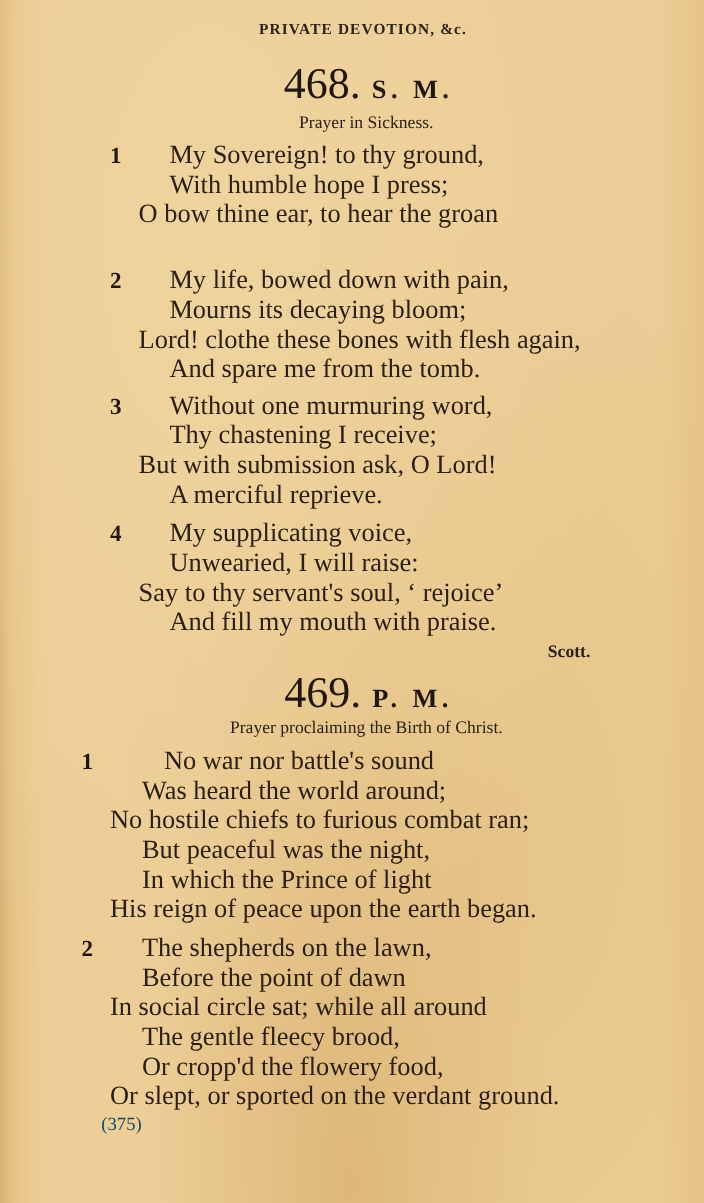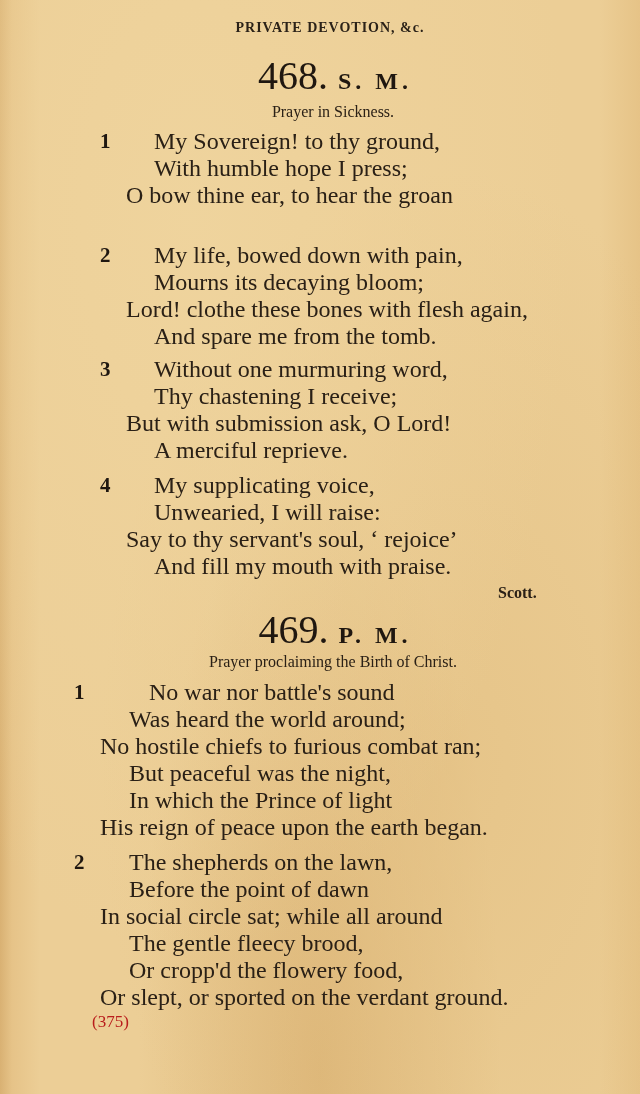--- a/index.html
+++ b/index.html
@@ -27,21 +27,21 @@
     font-size: 40px; font-weight: normal; color: #1f1710;
   }
   .hymn-num .metre { font-size: 24px; font-weight: bold; letter-spacing: 4px; margin-left: 10px; }
   .subtitle {
     left: 0; width: 636px; text-align: center; box-sizing: border-box;
     font-size: 16px; color: #2a2016;
   }
   .line { font-size: 24px; line-height: 27px; color: #2a2016; }
   .vnum { font-size: 21px; font-weight: bold; color: #1f1710; line-height: 27px; }
   .attrib { font-size: 16px; font-weight: bold; color: #2a2016; }
-  .folio { font-size: 17px; color: #b91c1c; }
+  .folio { font-size: 17px; color: #0c4a6e; }
 </style>
 </head>
 <body>
 
 <div class="page">
 
   <div class="abs running-head">PRIVATE DEVOTION, &amp;c.</div>
 
   <div class="abs hymn-num" style="top:52px; padding-left:30px;">
     <span>468.</span><span class="metre">S. M.</span>

